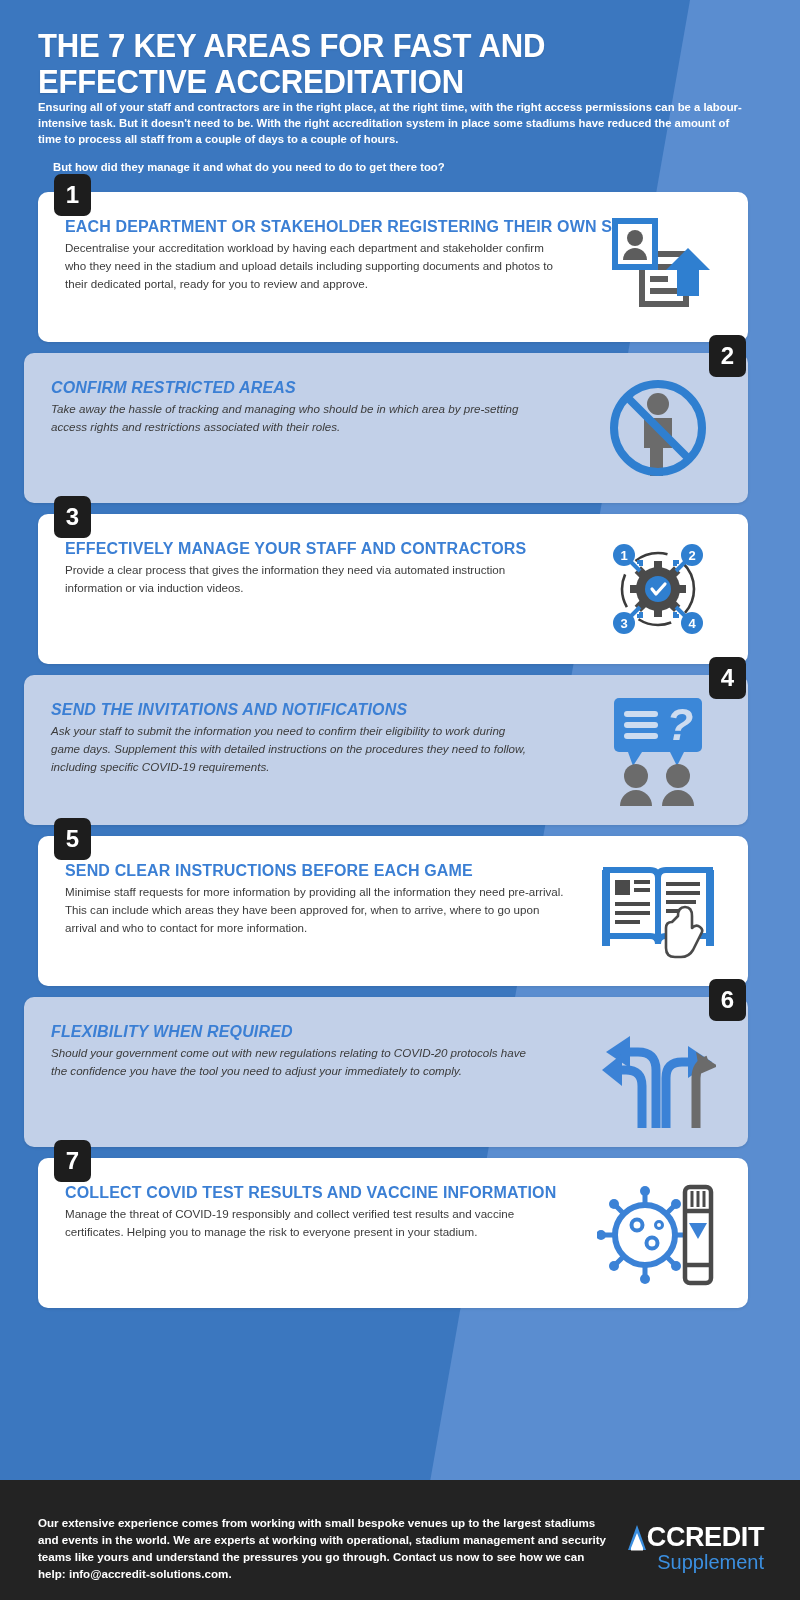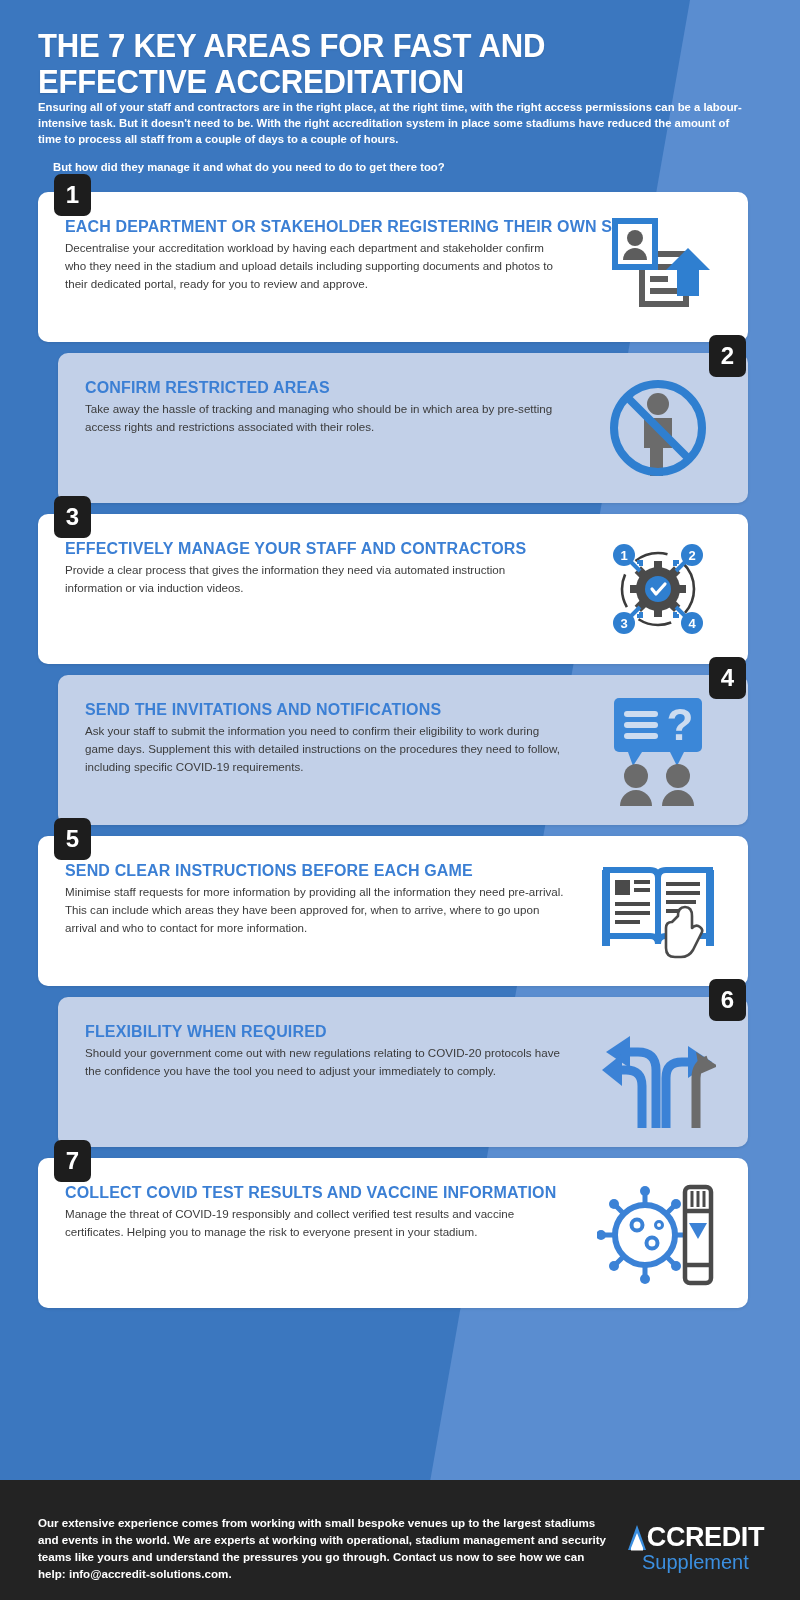--- a/index.html
+++ b/index.html
@@ -76,22 +76,23 @@
   }
   
   .card.odd {
     background: #ffffff;
     margin-left: 38px;
     margin-right: 52px;
   }
   
   .card.even {
     background: #c2d0e8;
-    margin-left: 58px;
+    margin-left: 24px;
     margin-right: 52px;
+    font-style: italic;
   }
 
   .card-title {
     color: #3b7fd4;
     font-size: 16px;
     font-weight: 700;
     letter-spacing: 0.15px;
     text-transform: uppercase;
     margin-bottom: 3px;
     font-family: "Liberation Sans Narrow", "Liberation Sans", sans-serif;
@@ -152,21 +153,21 @@
   .footer-text {
     color: #ffffff;
     font-size: 11.6px;
     line-height: 1.48;
     font-weight: 700;
     flex: 1;
     max-width: 600px;
   }
   .logo {
     margin-left: 14px;
-    text-align: center;
+    text-align: right;
     flex-shrink: 0;
   }
   .logo-main {
     position: relative;
     color: #ffffff;
     font-size: 27px;
     font-weight: 700;
     letter-spacing: -0.4px;
     line-height: 1;
     font-family: "Liberation Sans Narrow", "Liberation Sans", sans-serif;

